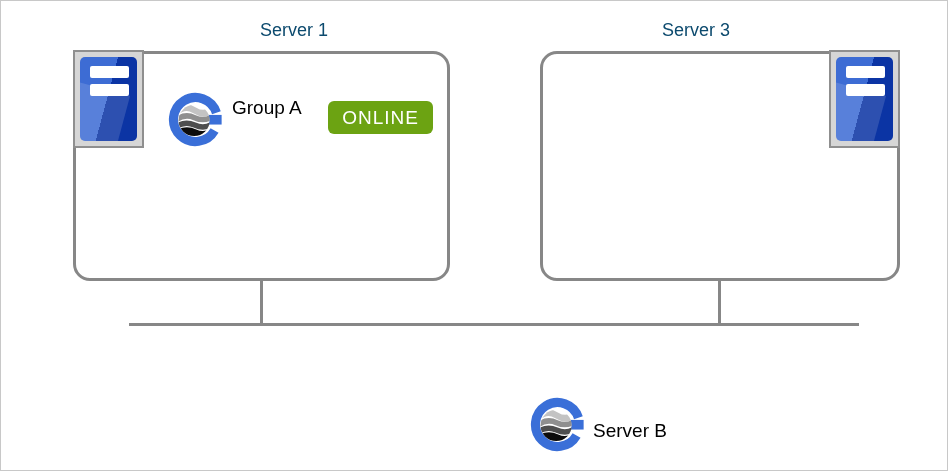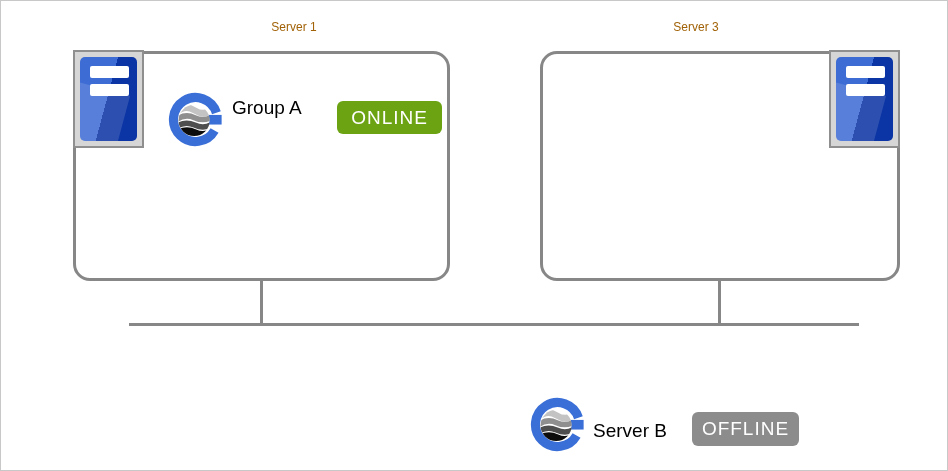--- a/index.html
+++ b/index.html
@@ -11,22 +11,22 @@
     background: #ffffff;
     border: 1px solid #c8c8c8;
     font-family: "Liberation Sans", "DejaVu Sans", sans-serif;
     overflow: hidden;
   }
 
   .server-title {
     position: absolute;
     top: 19px;
     transform: translateX(-50%);
-    font-size: 12px;
-    color: #a16207;
+    font-size: 18px;
+    color: #0c4a6e;
     white-space: nowrap;
   }
   #server1-title { left: 293px; }
   #server2-title { left: 695px; }
 
   .server-box {
     position: absolute;
     top: 50px;
     height: 230px;
     background: #ffffff;
@@ -93,21 +93,20 @@
   #group-a-label { left: 231px; top: 96px; }
   #group-b-label { left: 592px; top: 419px; }
 
   .status-badge {
     position: absolute;
     border-radius: 6px;
     color: #ffffff;
     font-size: 19px;
     letter-spacing: 1px;
     text-align: center;
-    margin-left: 9px;
   }
   #group-a-badge {
     left: 327px; top: 100px;
     width: 105px; height: 33px; line-height: 33px;
     background: #6CA312;
   }
   #group-b-badge {
     left: 682px; top: 411px;
     width: 107px; height: 34px; line-height: 34px;
     background: #8C8C8C;
@@ -186,15 +185,14 @@
     <rect x="35" y="25" width="23.5" height="10.5" fill="#3A6FD8"></rect>
     <g clip-path="url(#globeClipB)">
       <circle cx="28.5" cy="31" r="17" fill="#ffffff"></circle>
       <path d="M 8 23 Q 18 13 29 20 T 50 18" stroke="#c3c3c3" stroke-width="7" fill="none"></path>
       <path d="M 8 31 Q 18 23 29 28 T 50 26" stroke="#8f8f8f" stroke-width="6" fill="none"></path>
       <path d="M 8 38.5 Q 18 31 29 36 T 50 34" stroke="#4e4e4e" stroke-width="6" fill="none"></path>
       <path d="M 8 48 Q 18 40 29 45 T 50 43" stroke="#0c0c0c" stroke-width="9" fill="none"></path>
     </g>
   </svg>
   <div class="group-label" id="group-b-label">Server B</div>
-  <div class="status-badge" id="group-b-badge">OFFLINE</div>
 
 </div>
 
 </body></html>

